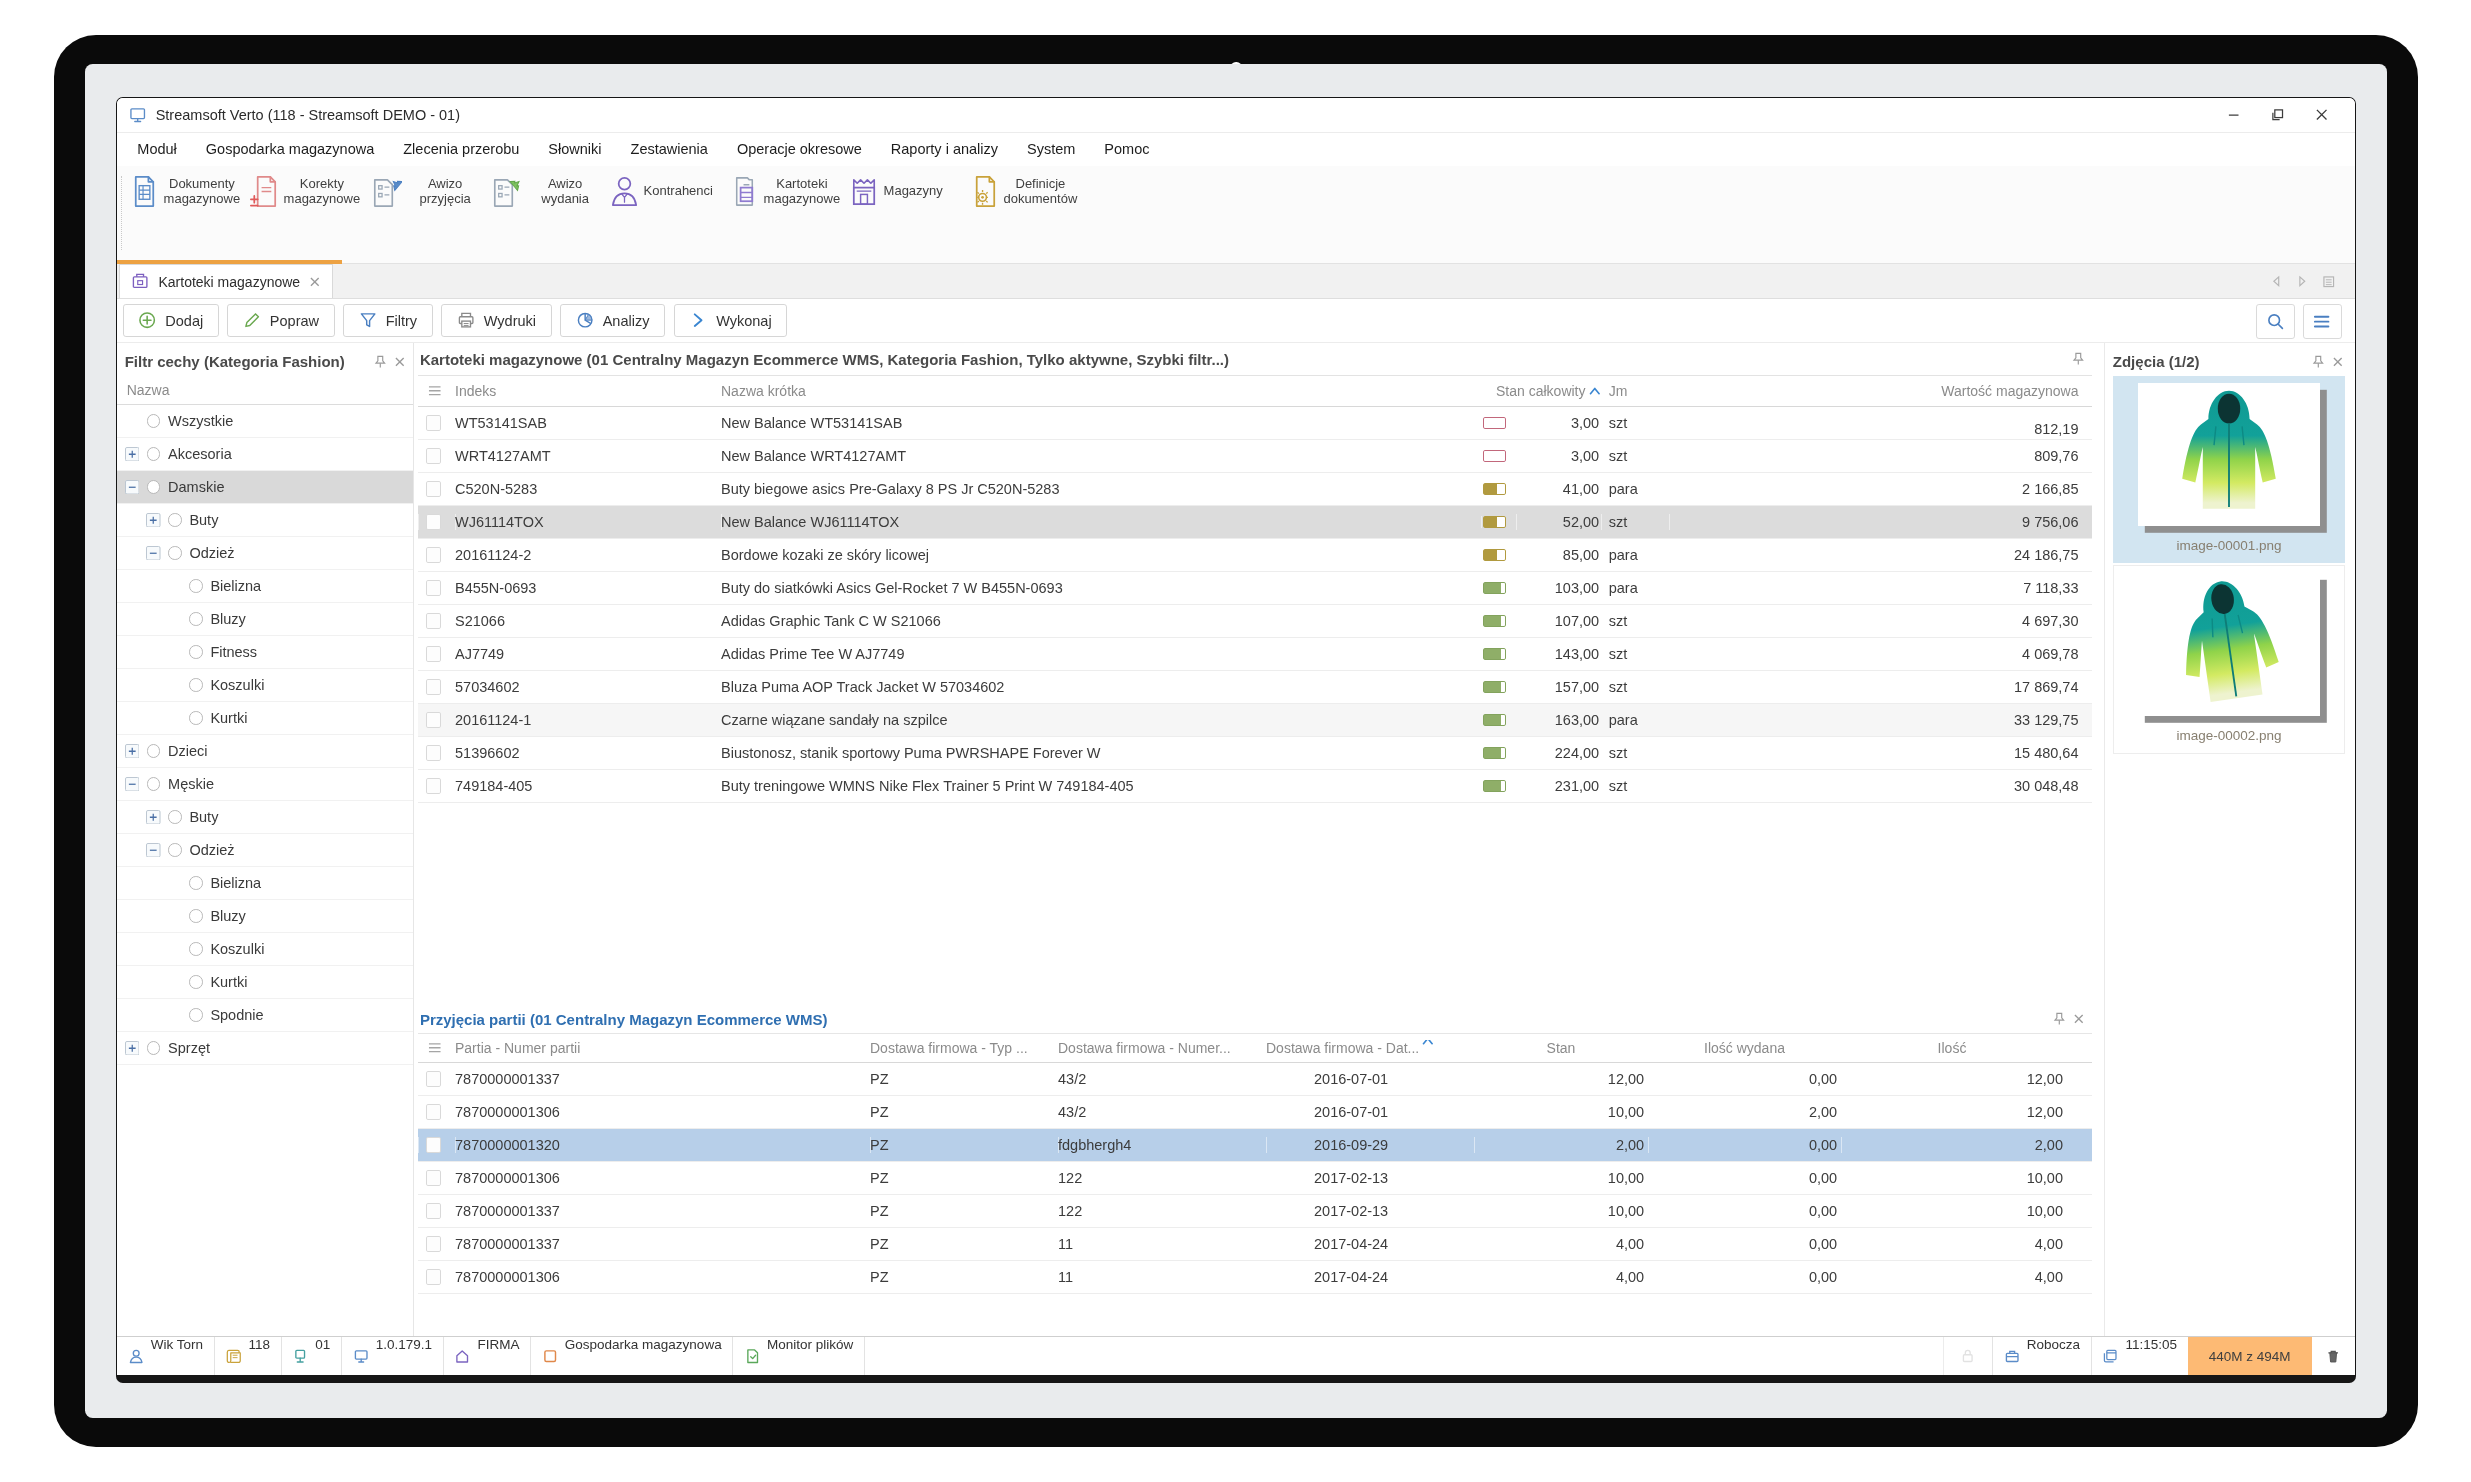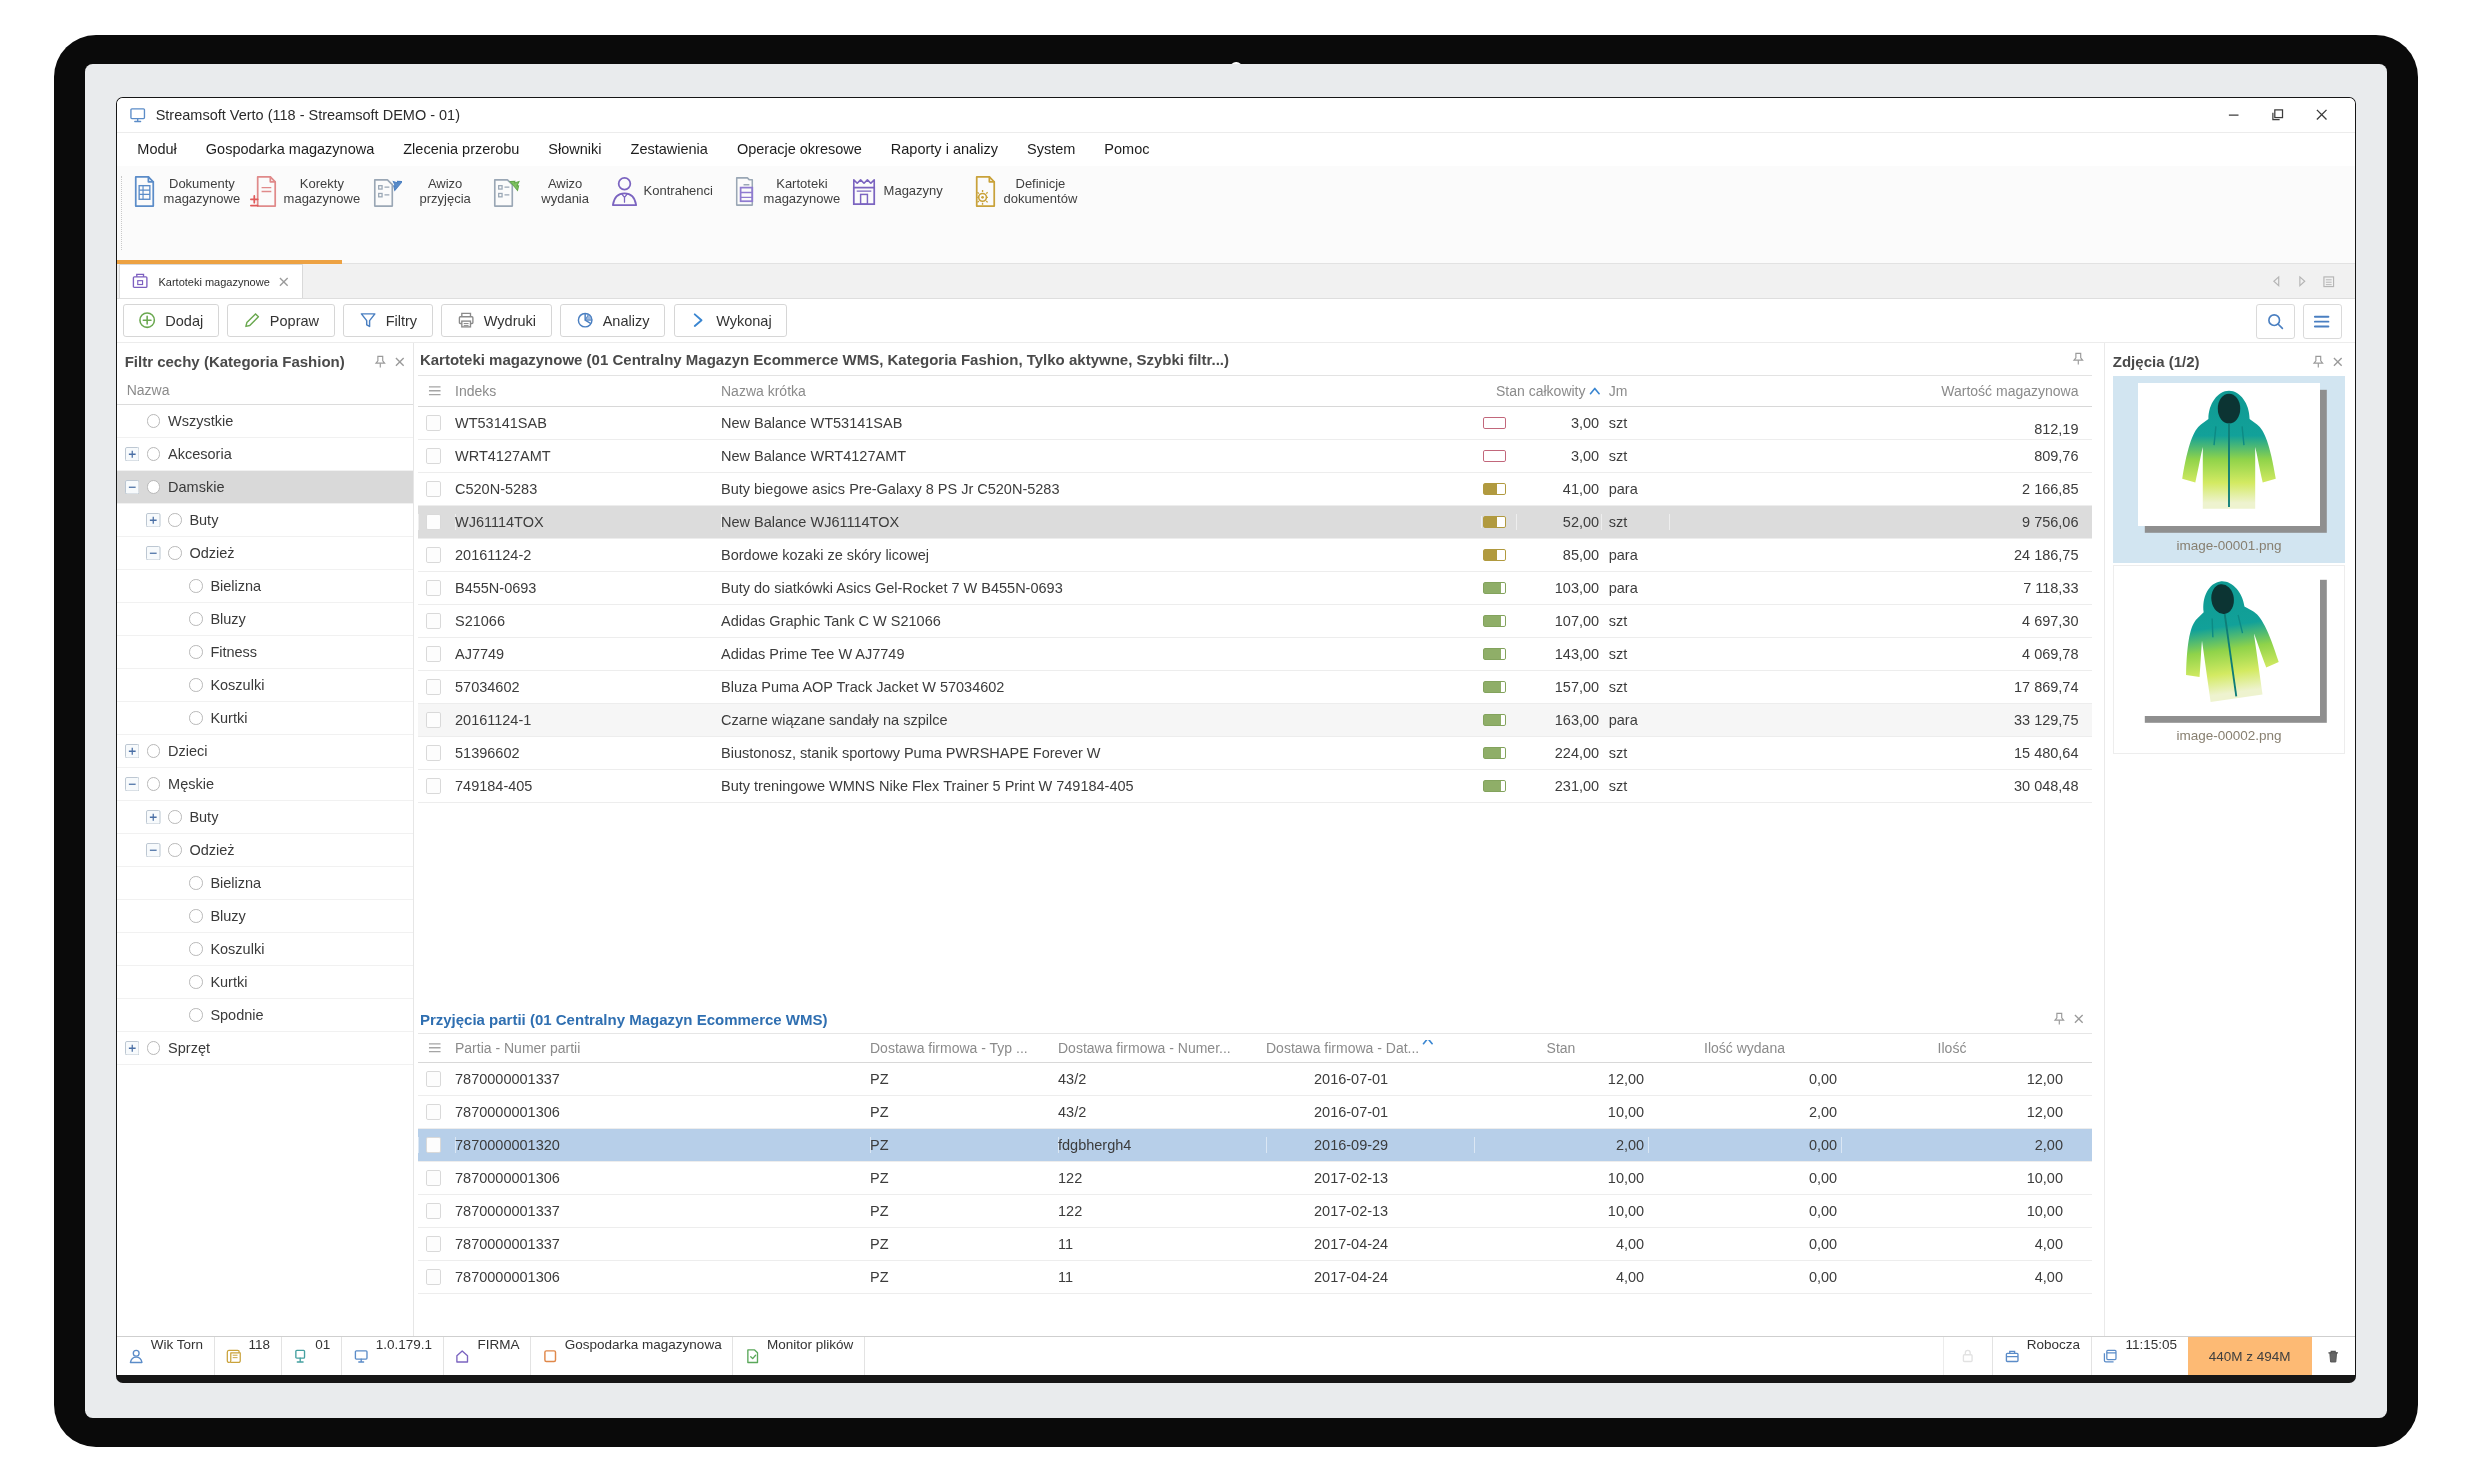--- a/index.html
+++ b/index.html
@@ -23,21 +23,21 @@
   
   .toolbar{position:relative;height:98px;background:#fbfbfb;border-bottom:1px solid #e2e2e2;display:flex;align-items:flex-start;padding:7.7px 0 0 9.7px}
   .toolbar::before{content:'';position:absolute;left:3.9px;top:9.7px;bottom:13.5px;border-left:1.9px dotted #c9c9c9}
   .toolbar::after{content:'';position:absolute;left:0;bottom:-1px;width:225px;height:3.9px;background:#eda243}
   .tb-item{width:120px;display:flex;flex-direction:row;align-items:center;gap:1.9px}
   .tb-item .tb-label{font-size:13px;line-height:15.4px;color:#3f3f3f;text-align:center}
 
   
   .tabbar{height:35px;background:#f1f1f1;border-bottom:1px solid #dedede;display:flex;align-items:flex-end;position:relative}
   .tab{height:34px;background:#fff;border:1px solid #d9d9d9;border-bottom:none;display:flex;align-items:center;gap:8.7px;padding:0 11.6px;margin-left:1.9px}
-  .tab-label{font-size:11px;color:#2e2e2e}
+  .tab-label{font-size:14px;color:#2e2e2e}
   .tab-nav{position:absolute;right:19.3px;top:0;height:35px;display:flex;align-items:center;gap:13.5px}
 
   
   .actionbar{height:44px;background:#fff;display:flex;align-items:center;gap:8.7px;padding:0 5.8px;border-bottom:1px solid #ececec;position:relative}
   .act-btn{height:33px;display:flex;align-items:center;gap:8.7px;padding:0 14.5px;background:#fff;border:1px solid #d6d6d6;border-radius:2.9px;font-size:14.5px;color:#333}
   .right-btns{position:absolute;right:13.5px;top:4.8px;display:flex;gap:7.7px}
   .sq-btn{width:39px;height:35px;background:#fff;border:1px solid #dadada;border-radius:2.9px;display:flex;align-items:center;justify-content:center}
 
   
   .content{position:absolute;top:245px;bottom:39px;left:0;right:0;background:#fff}

